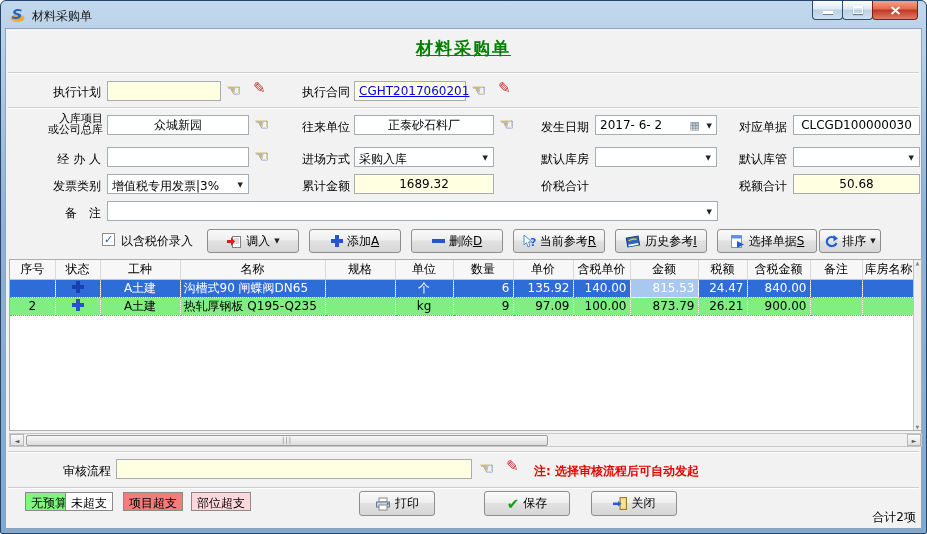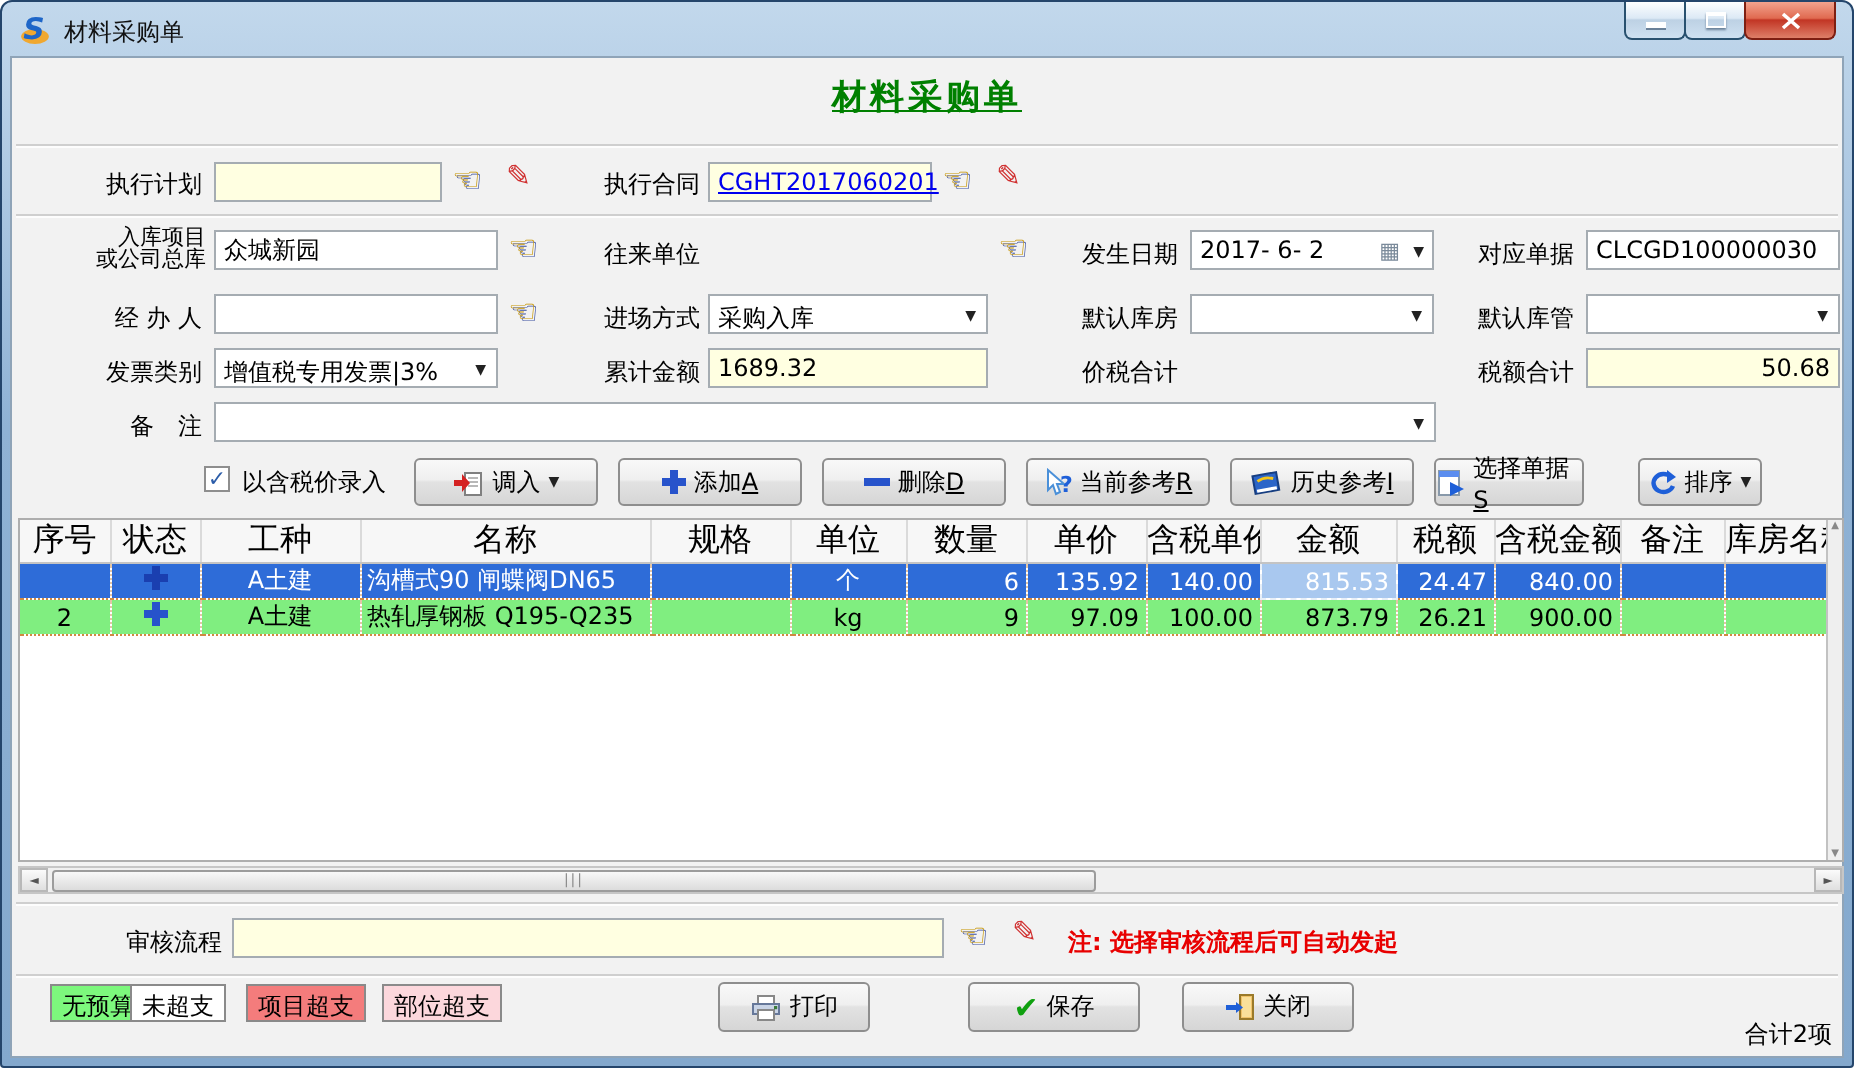--- a/index.html
+++ b/index.html
@@ -20,21 +20,21 @@
   .glyph-max { width:10px; height:8px; border:1px solid #FFF; border-top:2px solid #FFF; box-shadow:0 1px 1px #6A8199; }
   .content { position:absolute; left:4px; top:27px; right:4px; bottom:4px; background:#F2F2F2; border:1px solid #8FA4B8; }
   .page-title { position:absolute; left:0; right:0; top:36px; text-align:center; font-size:17px; font-weight:bold;
                 color:#008000; text-decoration:underline; letter-spacing:2px; }
   .sep { position:absolute; left:7px; right:7px; height:2px; border-top:1px solid #CFCFCF; border-bottom:1px solid #FDFDFD; }
   .lbl { position:absolute; white-space:nowrap; }
   .lbl.r { text-align:right; }
   .lbl2 { position:absolute; font-size:11px; line-height:11px; text-align:right; }
   .tb { position:absolute; height:20px; background:#FFF; border:1px solid #A5ACB2; padding:2px 4px 0;
         font-family:inherit; font-size:12px; color:#000; }
-  input.tb { padding-top:0; }
+  input.tb { padding-top:0;text-align:center; }
   .ylw { background:#FFFFE1; }
   .num { text-align:right; }
   .combo { position:absolute; height:20px; background:#FFF; border:1px solid #A5ACB2; padding:3px 18px 0 4px; cursor:pointer; }
   .combo .arr, .dd { font-size:7px; color:#222; }
   .combo .arr { position:absolute; right:5px; top:6px; }
   .hand { position:absolute; font-size:16px; line-height:16px; color:#C79500; cursor:pointer; text-shadow:1px 1px 0 #3A4FA0; }
   .pencil { position:absolute; font-size:15px; line-height:15px; color:#D03030; cursor:pointer; }
   .link { color:#0000EE; text-decoration:underline; cursor:pointer; }
   .cal-ic { position:absolute; right:16px; top:3px; font-size:11px; color:#7A8A9A; }
   .cal-dd { position:absolute; right:4px; top:6px; font-size:7px; color:#222; }
@@ -43,21 +43,21 @@
   .btn { position:absolute; height:24px; display:flex; align-items:center; justify-content:center; gap:4px;
          background:linear-gradient(#F9F9F9,#EFEFEF 45%,#E2E2E2 50%,#D6D6D6);
          border:1px solid #8E8E8E; border-radius:3px; font-size:12px; cursor:pointer; }
   .accel { text-decoration:underline; }
   .plusico { position:relative; width:12px; height:12px; display:inline-block; }
   .plusico::before { content:""; position:absolute; left:4px; top:0; width:4px; height:12px; background:#2753CB; }
   .plusico::after  { content:""; position:absolute; left:0; top:4px; width:12px; height:4px; background:#2753CB; }
   .minusico { width:13px; height:4px; background:#2753CB; display:inline-block; }
   .grid { position:absolute; left:8px; top:258px; width:913px; height:172px; background:#FFF; border:1px solid #AEAEAE; }
   table { border-collapse:collapse; table-layout:fixed; width:905px; }
-  th { height:19px; font-weight:normal; font-size:16px; background:#F7F7F7; border-bottom:1px solid #C4C4C4;
+  th { height:19px; font-weight:normal; font-size:12px; background:#F7F7F7; border-bottom:1px solid #C4C4C4;
        border-right:1px solid #DADADA; overflow:hidden; white-space:nowrap; }
   td { height:18px; font-size:12px; overflow:hidden; white-space:nowrap; padding:0 3px;
        border-right:1px dotted rgba(190,125,55,.45); }
   td.c { text-align:center; }
   tr.sel td { background:#2E6CD8; color:#FFF; border-top:1px dotted #D08840; border-bottom:1px dotted #D08840; }
   tr.sel td.hl { background:#A9C8EF; border:1px dashed #E8EFF8; }
   tr.alt td { background:#80EE80; color:#000; border-bottom:1px dotted #D08840; }
   tr.sel .plusico::before, tr.sel .plusico::after { background:#1A3FB0; }
   .vsb { position:absolute; right:0; top:0; bottom:0; width:8px; background:#EFEFEF; border-left:1px solid #C2C2C2;
          display:flex; flex-direction:column; justify-content:space-between; align-items:center; font-size:5px; color:#888; }
@@ -122,20 +122,21 @@
 
   <div class="sep" style="top:106px"></div>
 
   <div class="lbl2" style="left:26px;top:112px;width:76px">
     <div>入库项目</div>
     <div>或公司总库</div>
   </div>
   <input class="tb" style="left: 106px; top: 114px; width: 142px;" value="众城新园">
   <span class="hand" style="left:253px;top:115px">☜</span>
   <div class="lbl r" style="left:285px;top:118px;width:64px">往来单位</div>
+  <input class="tb" style="left: 353px; top: 114px; width: 140px;" value="正泰砂石料厂">
   <span class="hand" style="left:498px;top:115px">☜</span>
   <div class="lbl r" style="left:528px;top:118px;width:60px">发生日期</div>
   <div class="tb" style="left:594px;top:114px;width:122px">
     <span>2017- 6- 2</span>
     <span class="cal-ic">▦</span>
     <span class="cal-dd">▼</span>
   </div>
   <div class="lbl r" style="left:726px;top:118px;width:60px">对应单据</div>
   <input class="tb" style="left: 792px; top: 114px; width: 127px;" value="CLCGD100000030">
 
@@ -210,21 +211,21 @@
     <svg width="16" height="14">
       <g transform="rotate(-10 8 8)">
         <rect x="2" y="3" width="12" height="9" fill="#2B65C8" stroke="#173E80"></rect>
         <rect x="3" y="10" width="10" height="1.6" fill="#FFF"></rect>
         <path d="M4 6 q4 -2 8 0" stroke="#F5C518" stroke-width="1.4" fill="none"></path>
       </g>
     </svg>
     <span><span>历史参考</span><span class="accel">I</span></span>
   </div>
 
-  <div class="btn" style="left:716px;top:228px;width:75px">
+  <div class="btn" style="left:716px;top:228px;width:100px">
     <svg width="15" height="15">
       <rect x="1.5" y="1.5" width="10" height="12" fill="#FFF" stroke="#8899AA"></rect>
       <rect x="1.5" y="1.5" width="10" height="3" fill="#5B8DEF"></rect>
       <polygon points="7,7 14,10.5 7,14" fill="#1E5FD8"></polygon>
     </svg>
     <span><span>选择单据</span><span class="accel">S</span></span>
   </div>
 
   <div class="btn" style="left:818px;top:228px;width:62px">
     <svg width="14" height="14">

